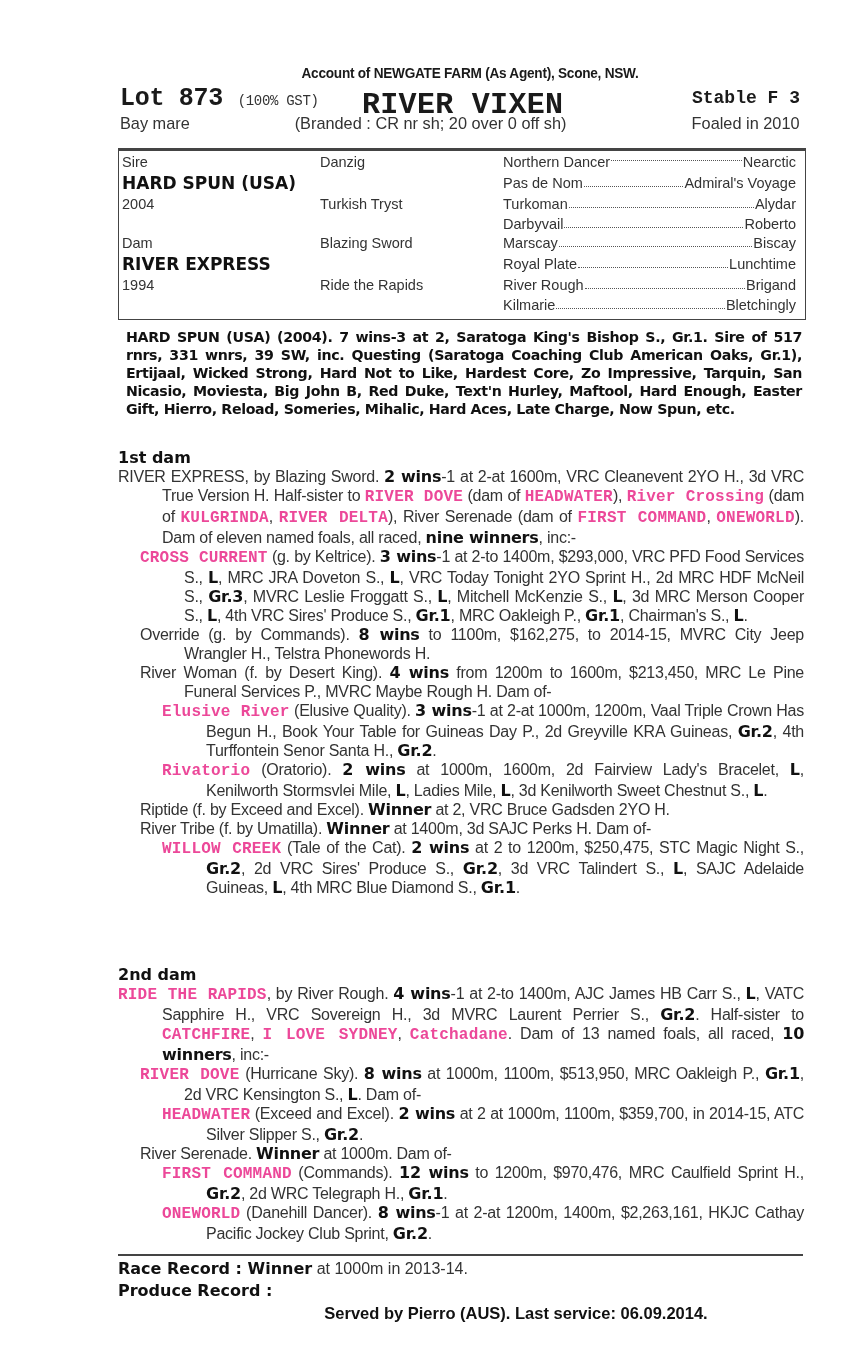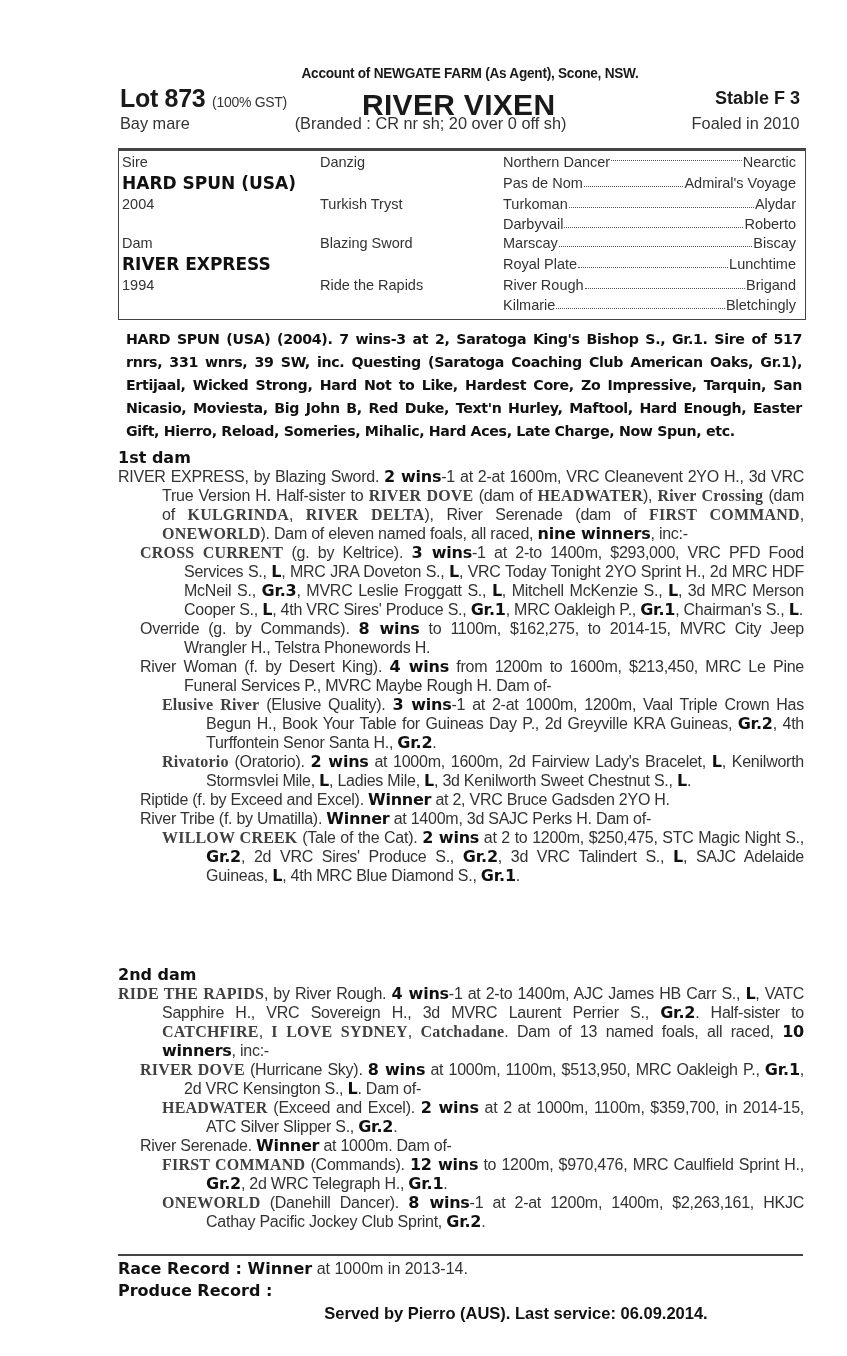--- a/index.html
+++ b/index.html
@@ -2,44 +2,44 @@
 <html><head>
 <meta charset="utf-8">
 <style>
   html, body { margin:0; padding:0; background:#ffffff; }
   body { width:847px; height:1356px; position:relative; overflow:hidden;
          font-family:"Liberation Sans", sans-serif; color:#1a1a1a; }
   .page { position:absolute; left:118px; top:62px; width:690px; }
 
   .account { text-align:center; font-size:15.5px; font-weight:bold; letter-spacing:-0.3px;
              transform:scaleX(0.88); transform-origin:center; margin-left:14px; height:22px; line-height:22px; }
-  .row1 { position:relative; height:28px; }
+  .row1 { position:relative; height:28px;font-family:Liberation Mono, monospace; }
   .lot { position:absolute; left:2px; top:0; font-size:25px; font-weight:bold; letter-spacing:-0.3px; }
   .lot .gst { font-size:14px; font-weight:normal; color:#333; letter-spacing:-0.3px; }
   .horse { position:absolute; left:244px; top:4px; font-size:30px; font-weight:bold; letter-spacing:0.3px; }
   .stable { position:absolute; right:8px; top:4px; font-size:18px; font-weight:bold; }
   .row2 { position:relative; height:24px; font-size:17px; color:#333; transform:scaleX(0.96); transform-origin:left; }
   .row2 .sex { position:absolute; left:2px; top:2px; }
   .row2 .brand { position:absolute; left:184px; top:2px; }
   .row2 .foaled { position:absolute; right:-20px; top:2px; }
 
   .ped { position:absolute; left:0; top:86px; width:686px; height:168px;
          border:1.5px solid #444; border-top:3px solid #444; }
   .ped .c { position:absolute; font-size:14.5px; color:#333; white-space:nowrap; }
   .ped .name { font-family:"DejaVu Sans", sans-serif; font-weight:bold; font-size:17px; color:#111; }
   .ped .g3 { position:absolute; left:384px; width:293px; font-size:14.5px; color:#333; display:flex; white-space:nowrap; }
   .ped .g3 .dots { flex:1; overflow:hidden; border-bottom:1px dotted #555; margin:0 1px 4px 1px; }
 
   .sire-para { position:absolute; left:8px; top:266px; width:676px; font-family:"DejaVu Sans", sans-serif;
-               font-weight:bold; font-size:14.2px; line-height:23px; text-align:justify; letter-spacing:-0.35px; color:#111; }
+               font-weight:bold; font-size:14.2px; line-height:18px; text-align:justify; letter-spacing:-0.35px; color:#111; }
 
   .section { position:absolute; left:0; width:686px; font-size:16px; line-height:19px; color:#333; }
   .section h3 { margin:0; font-family:"DejaVu Sans", sans-serif; font-size:16px; font-weight:bold; color:#111; line-height:19px; }
   .entry { text-align:justify; text-align-last:left; letter-spacing:-0.25px; }
-  .entry .hd { font-family:Liberation Serif, serif; font-weight:bold; color:#404040; letter-spacing:0.2px; }
+  .entry .hd { font-family:Liberation Mono, monospace; font-weight:bold; color:#ec4899; letter-spacing:0.2px; }
   .entry .bw { font-family:"DejaVu Sans", sans-serif; font-weight:bold; color:#111; }
   .l0 { padding-left:44px; text-indent:-44px; }
   .l1 { padding-left:66px; text-indent:-44px; }
   .l2 { padding-left:88px; text-indent:-44px; }
 
   .sep { position:absolute; left:0; top:1192px; width:685px; height:0; border-top:2.5px solid #444; }
   .footer { position:absolute; left:0; top:1196px; width:686px; font-size:16px; line-height:22px; color:#333; }
   .footer .bw { font-family:"DejaVu Sans", sans-serif; font-weight:bold; color:#111; }
   .footer .served { padding-left:110px; font-weight:bold; color:#111; font-size:16.5px;text-align:center; }
 </style>

